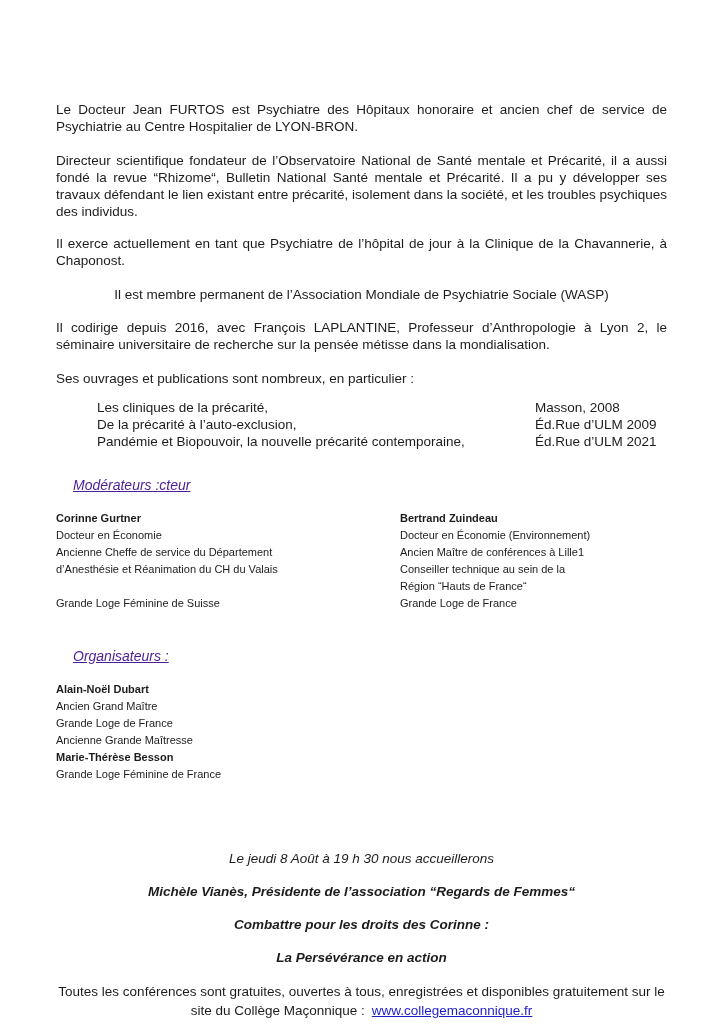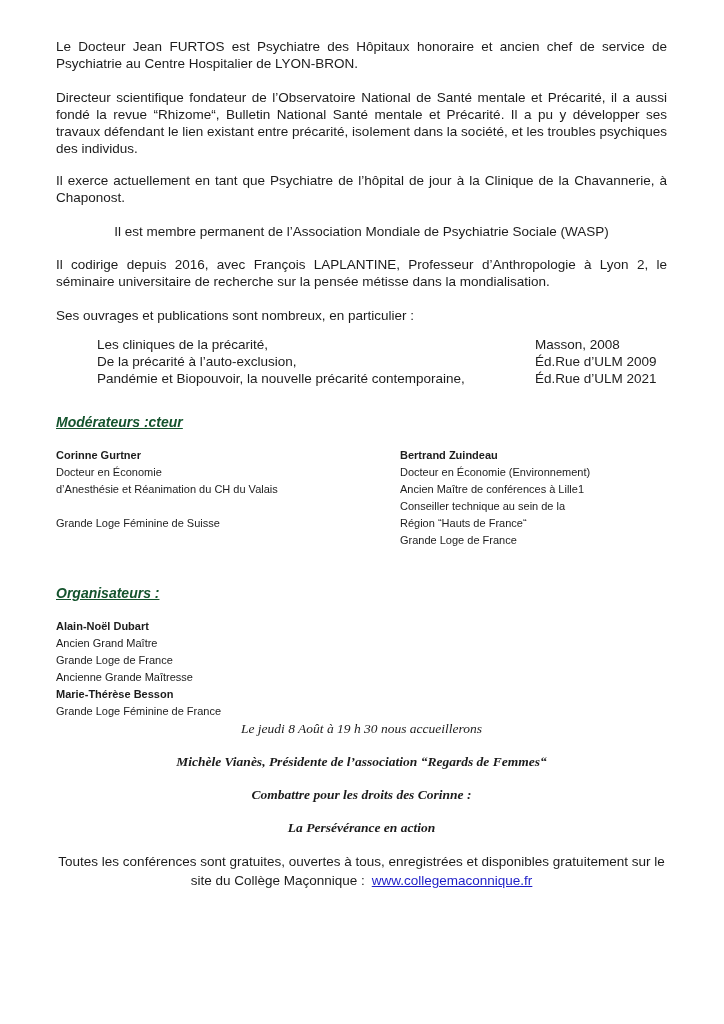--- a/index.html
+++ b/index.html
@@ -4,21 +4,21 @@
 <style>
   html, body { margin: 0; padding: 0; background: #ffffff; }
   .page {
     position: relative;
     width: 724px;
     height: 1024px;
     background: #ffffff;
     font-family: "Liberation Sans", sans-serif;
     color: #1c1c1c;
     box-sizing: border-box;
-    padding: 38px 57px 0 56px;
+    padding: 101px 57px 0 56px;
     overflow: hidden;
   }
   .para {
     font-size: 13.5px;
     line-height: 17px;
     text-align: justify;
     margin: 0;
   }
   .p1 { margin-bottom: 17px; }
   .p2 { margin-bottom: 15px; }
@@ -31,49 +31,49 @@
   .pub-row {
     display: flex;
     padding-left: 41px;
     font-size: 13.5px;
     line-height: 17px;
   }
   .pub-title { width: 438px; }
   .pub-publisher { flex: 1; }
 
   .section-heading {
-    color: #14532d;
+    color: #4c1d95;
     font-size: 14px;
     line-height: 17px;
-    font-weight: bold;
+    font-weight: normal;
     font-style: italic;
     text-decoration: underline;
-    margin: 0;
+    margin: 17px;
   }
   .mod-heading { margin-bottom: 16px; }
   .org-heading { margin-bottom: 16px; }
 
   .cols {
     display: flex;
     font-size: 11px;
     line-height: 17px;
   }
   .mod-cols { margin-bottom: 36px; }
   .org-cols { margin-bottom: 0; flex-direction: column; }
   .col-left { width: 344px; }
   .col-right { flex: 1; }
   .person-name { font-weight: bold; }
   .line { min-height: 17px; }
 
   .announcement {
+    margin-top: 67px;
     text-align: center;
     font-size: 13.5px;
     line-height: 17px;
     font-style: italic;
-    font-family: Liberation Serif, serif;
   }
   .ann-line { margin-bottom: 16px; }
   .ann-bold { font-weight: bold; }
 
   .footer {
     margin-top: 9px;
     text-align: center;
     font-size: 13.5px;
     line-height: 19px;
   }
@@ -110,20 +110,21 @@
       <span class="pub-publisher">Éd.Rue d’ULM 2021</span>
     </div>
   </div>
 
   <p class="section-heading mod-heading">Modérateurs :cteur</p>
 
   <div class="cols mod-cols">
     <div class="col-left">
       <div class="line person-name">Corinne Gurtner</div>
       <div class="line">Docteur en Économie</div>
+      <div class="line">Ancienne Cheffe de service du Département</div>
       <div class="line">d’Anesthésie et Réanimation du CH du Valais</div>
       <div class="line"></div>
       <div class="line">Grande Loge Féminine de Suisse</div>
     </div>
     <div class="col-right">
       <div class="line person-name">Bertrand Zuindeau</div>
       <div class="line">Docteur en Économie (Environnement)</div>
       <div class="line">Ancien Maître de conférences à Lille1</div>
       <div class="line">Conseiller technique au sein de la</div>
       <div class="line">Région “Hauts de France“</div>

